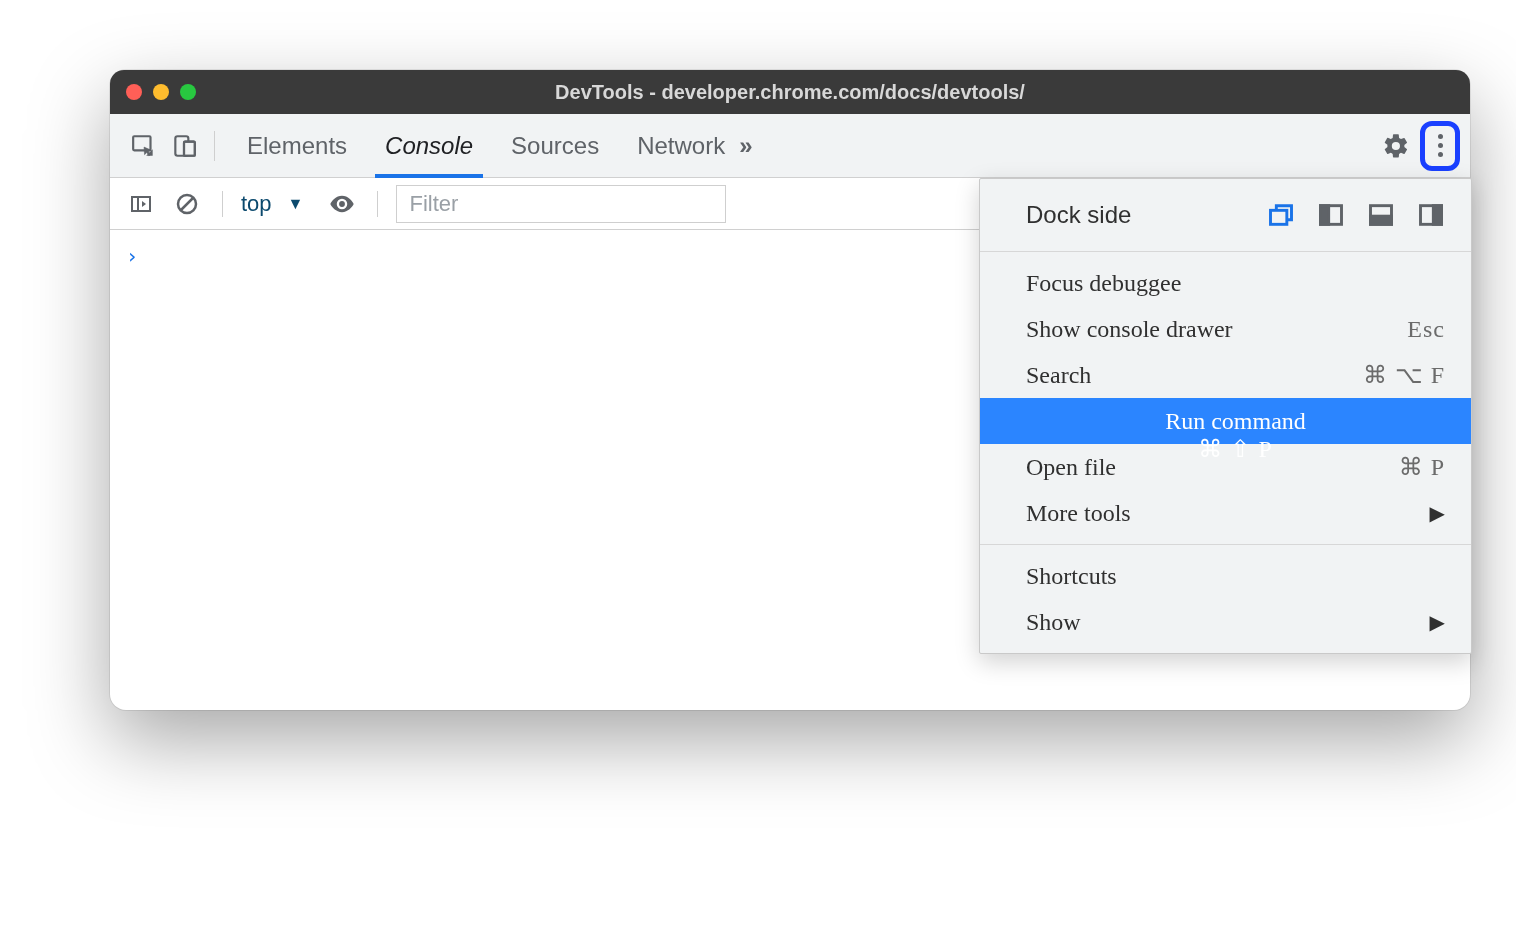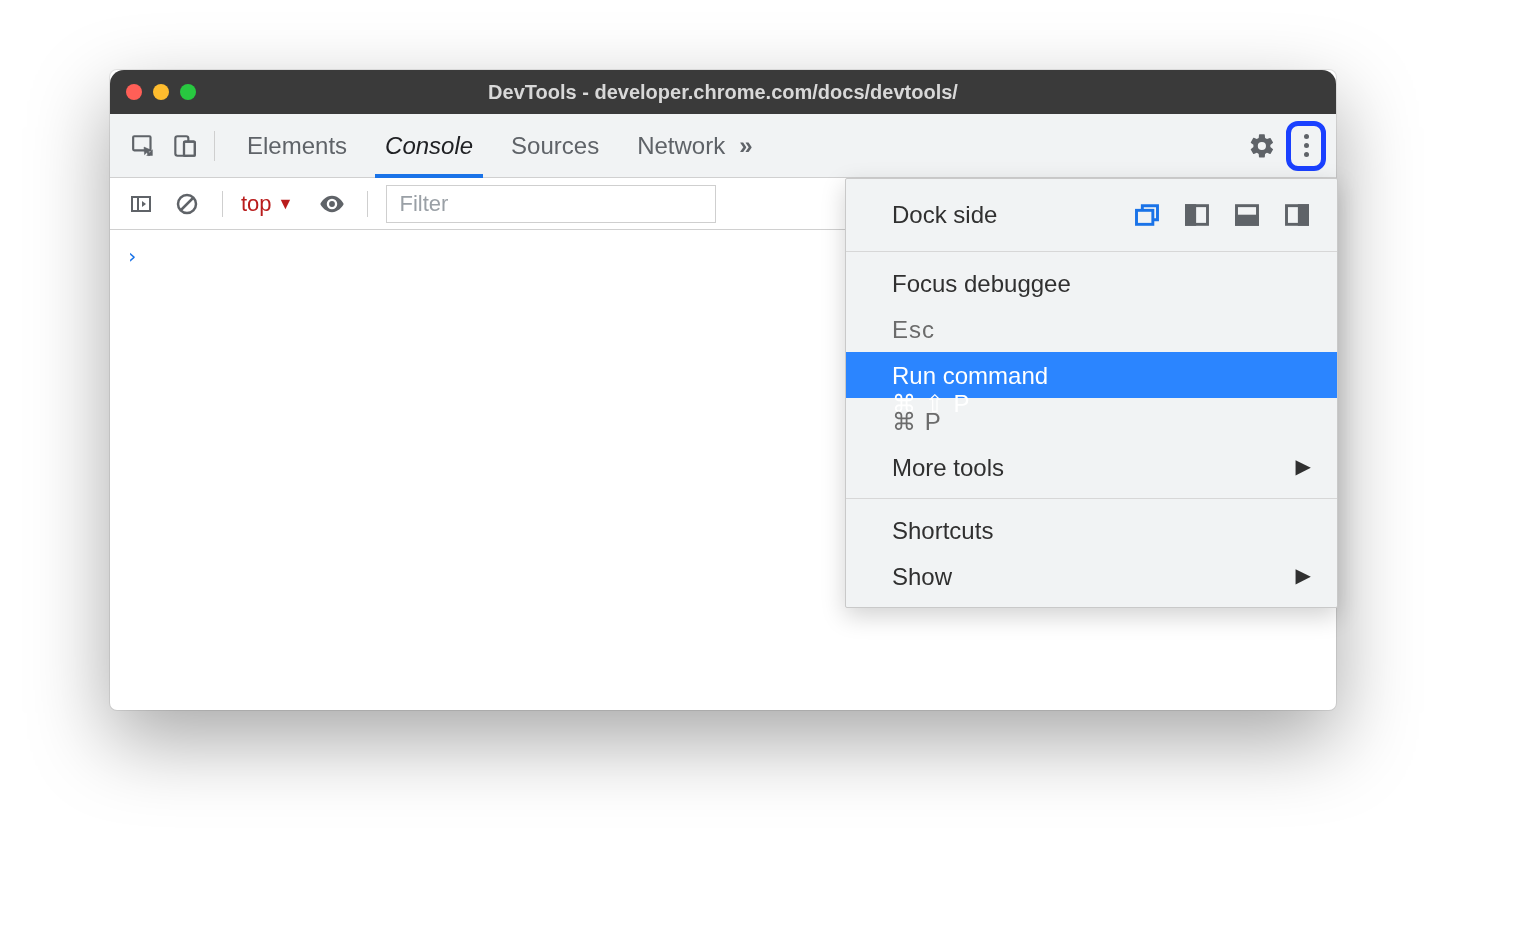--- a/index.html
+++ b/index.html
@@ -7,23 +7,23 @@
     font-family: -apple-system, BlinkMacSystemFont, "Segoe UI", Helvetica, Arial, sans-serif;
     background: #ffffff;
     width: 1516px;
     height: 938px;
     position: relative;
   }
   .window {
     position: absolute;
     left: 110px;
     top: 70px;
-    width: 1226px;
+    width: 1360px;
     height: 640px;
-    border-radius: 7px;
+    border-radius: 16px;
     overflow: visible;
     box-shadow: 0 30px 80px rgba(0,0,0,0.35), 0 0 0 1px rgba(0,0,0,0.08);
     background: #fff;
   }
   .titlebar {
     height: 44px;
     background: #3a3a3a;
     display: flex;
     align-items: center;
     padding: 0 16px;
@@ -129,22 +129,22 @@
     align-items: center;
     padding: 0 14px;
     gap: 12px;
   }
   .sub-btn {
     width: 34px; height: 34px; display:flex; align-items:center; justify-content:center;
     color: #5f6368; cursor:pointer;
   }
   .context-select {
     font-size: 22px;
-    color: #b91c1c;
-    display: flex; align-items: center; gap: 6px;
+    color: #0c4a6e;
+    display: flex; align-items: center; gap: 16px;
     cursor: pointer;
     text-align: center;
   }
   .context-select .caret {
     font-size: 16px;
   }
   .filter-input {
     flex: 0 0 330px;
     height: 38px;
     border: 1px solid #cfcfcf;
@@ -195,26 +195,27 @@
     display: flex;
     gap: 22px;
     align-items: center;
   }
   .dock-icon {
     width: 28px; height: 28px; display:flex; align-items:center; justify-content:center;
     cursor:pointer;
   }
   .menu-item {
     display: flex;
-    align-items: flex-start;
+    align-items: center;
     padding: 10px 26px 10px 46px;
     font-size: 24px;
     color: #303030;
     cursor: pointer;
     height: 46px;
+    font-family: Liberation Serif, serif;
   }
   .menu-item .label { flex: 1; }
   .menu-item .shortcut {
     color: #6b6b6b;
     font-size: 24px;
     display: flex;
     gap: 10px;
     align-items: center;
     letter-spacing: 1px;
   }
@@ -349,27 +350,33 @@
           </div>
         </div>
       </div>
     </div>
     <div class="menu-divider"></div>
     <div class="menu-section">
       <div class="menu-item">
         <span class="label">Focus debuggee</span>
       </div>
       <div class="menu-item">
+        <span class="label">Show console drawer</span>
         <span class="shortcut">Esc</span>
+      </div>
+      <div class="menu-item">
+        <span class="label">Search</span>
+        <span class="shortcut">⌘ ⌥ F</span>
       </div>
       <div class="menu-item highlight">
         <span class="label">Run command</span>
         <span class="shortcut">⌘ ⇧ P</span>
       </div>
       <div class="menu-item">
+        <span class="label">Open file</span>
         <span class="shortcut">⌘ P</span>
       </div>
       <div class="menu-item">
         <span class="label">More tools</span>
         <span class="submenu-arrow">▶</span>
       </div>
     </div>
     <div class="menu-divider"></div>
     <div class="menu-section">
       <div class="menu-item">

